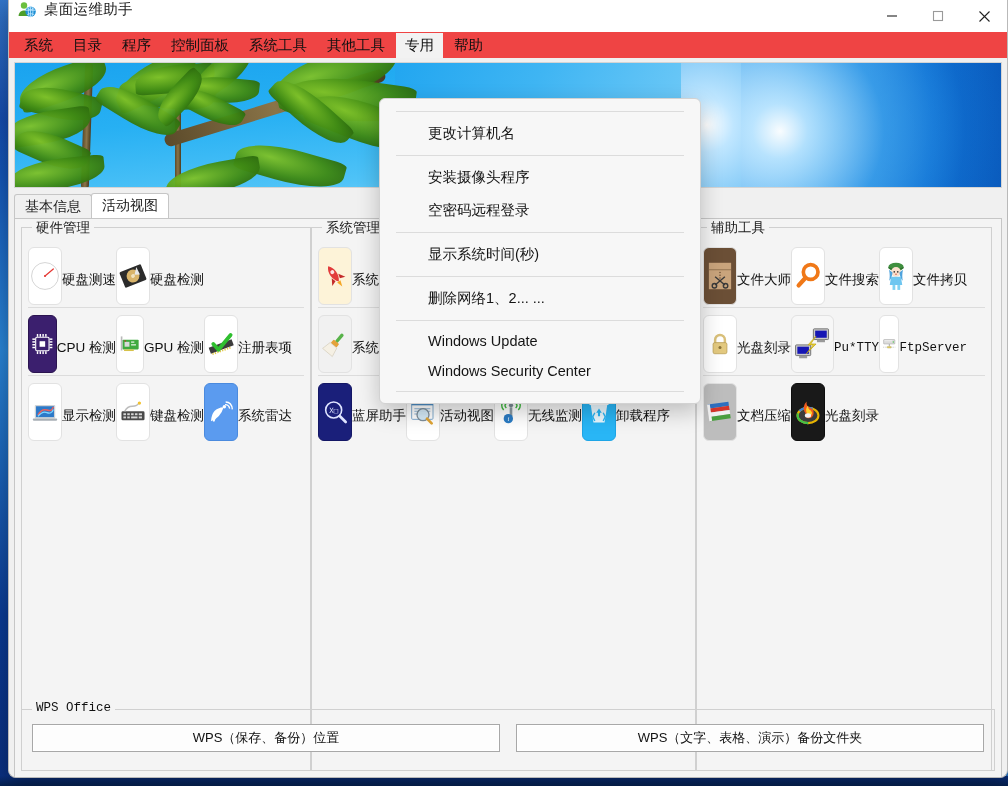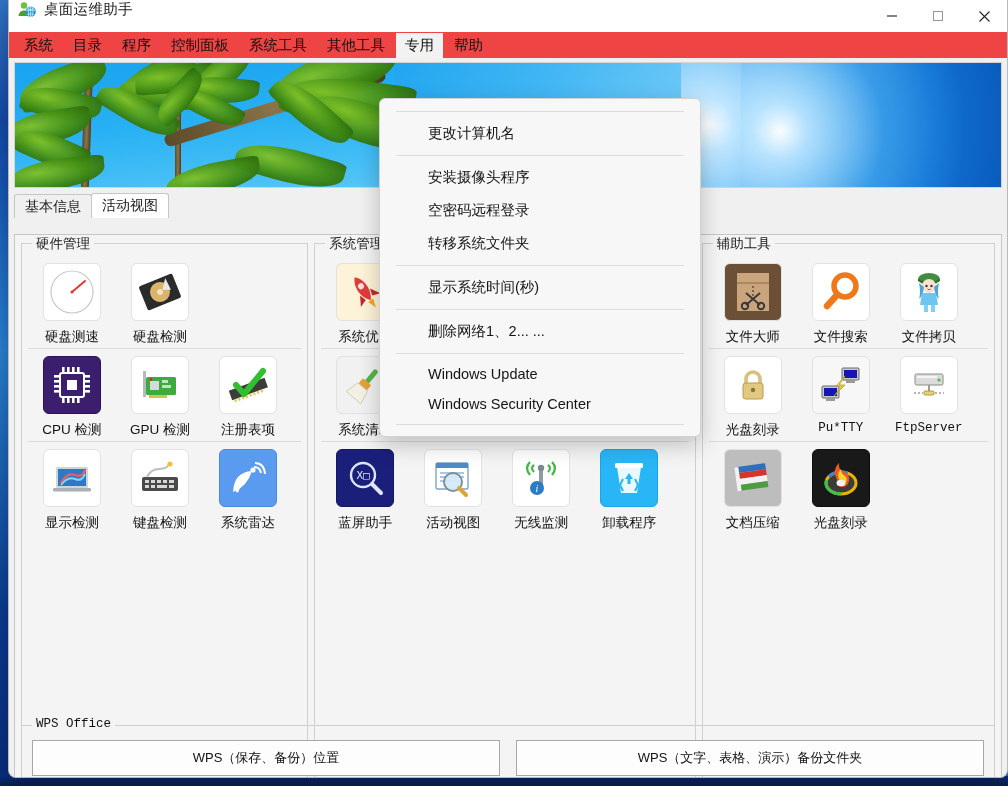--- a/index.html
+++ b/index.html
@@ -101,37 +101,37 @@
     border-radius: 4px;
   }
   .banner-mask-right {
     position:absolute; right:0; top:0; width:260px; height:100%;
     background: radial-gradient(circle at 15% 55%, rgba(255,255,255,.95) 0%, rgba(190,230,255,.85) 12%, rgba(60,160,235,.55) 45%, rgba(10,90,190,.15) 80%, rgba(0,0,0,0) 100%);
     pointer-events:none;
   }
 
   
   .tabstrip {
-    margin: 6px 5px 16px 5px; height: 24px; display:flex; align-items:flex-end;
+    margin: 6px 5px 0 5px; height: 24px; display:flex; align-items:flex-end;
     position: relative; z-index: 3;
   }
   .tab {
     font-size: 14px; padding: 3px 10px 4px 10px;
     border: 1px solid #c6c6c6; border-bottom: none;
     background: #f0f0f0; color: #1a1a1a;
     border-radius: 3px 3px 0 0; margin-right: -1px;
     cursor: default; line-height: 16px;
   }
   .tab.selected { background: #ffffff; position:relative; z-index:2; padding-bottom: 5px; }
 
   .tabpanel {
     margin: 0 5px; height: 560px;
     border: 1px solid #c6c6c6; background: #f4f4f4;
     position: relative; padding: 8px 6px 6px 6px;
-    display: flex; gap: 6px;
+    display: flex; 
   }
 
   
   .group {
     border: 1px solid #d0d0d0;
     position: relative;
     background: transparent;
     padding: 12px 6px 8px 6px;
   }
   .group > .group-title {
@@ -142,21 +142,21 @@
   .grp-hardware { width: 290px; }
   .grp-system  { width: 385px; }
   .grp-aux     { width: 296px; }
 
   .icon-row {
     display: flex; justify-content: flex-start; gap: 0px;
     padding: 7px 0 2px 0;
   }
   .icon-row.sep { border-top: 1px solid #dcdcdc; }
   .icon-cell {
-    width: 88px; display:flex; flex-direction: column; align-items:center;
+    width: 88px; display:flex; flex-direction: row; align-items:center;
     cursor: default;
   }
   .grp-system .icon-cell { width: 88px; }
   .icon-box {
     width: 58px; height: 58px; border: 1px solid #e2e2e2; background:#fff;
     border-radius: 6px; display:flex; align-items:center; justify-content:center;
     overflow:hidden; position: relative;
   }
   .icon-label {
     margin-top: 7px; font-size: 13.5px; color: #111; white-space: nowrap;
@@ -168,21 +168,21 @@
     position: absolute; left: 6px; right: 6px; bottom: 6px; height: 62px;
     border: 1px solid #d0d0d0;
   }
   .grp-wps .group-title {
     position:absolute; top:-9px; left:10px; background:#f4f4f4; padding:0 4px;
     font-family: "Liberation Mono","DejaVu Sans Mono", monospace;
     font-size: 12.5px; color:#111;
   }
   .wps-row { display:flex; gap: 16px; padding: 14px 10px 0 10px; }
   .wps-btn {
-    flex: 1; height: 36px; background: #fdfdfd;
+    flex: 1; height: 28px; background: #fdfdfd;
     border: 1px solid #a8a8a8; box-shadow: inset 0 0 0 1px #ffffff;
     display:flex; align-items:center; justify-content:center;
     font-size: 13px; color:#111; cursor: default;
   }
 
   
   .dropdown {
     position: absolute; left: 370px; top: 58px;
     width: 322px; background: #f7f7f7;
     border: 1px solid #d2d2d2; border-radius: 6px;
@@ -698,21 +698,20 @@
     </div>
   </div>
 
   <div class="dropdown">
     <div class="dd-pad-top"></div>
     <div class="dd-sep" style="margin-top:-4px;"></div>
     <div class="dd-item">更改计算机名</div>
     <div class="dd-sep"></div>
     <div class="dd-item">安装摄像头程序</div>
     <div class="dd-item">空密码远程登录</div>
-    <div class="dd-item">转移系统文件夹</div>
     <div class="dd-sep"></div>
     <div class="dd-item">显示系统时间(秒)</div>
     <div class="dd-sep"></div>
     <div class="dd-item">删除网络1、2... ...</div>
     <div class="dd-sep"></div>
     <div class="dd-item">Windows Update</div>
     <div class="dd-item">Windows Security Center</div>
     <div class="dd-sep"></div>
   </div>
 

